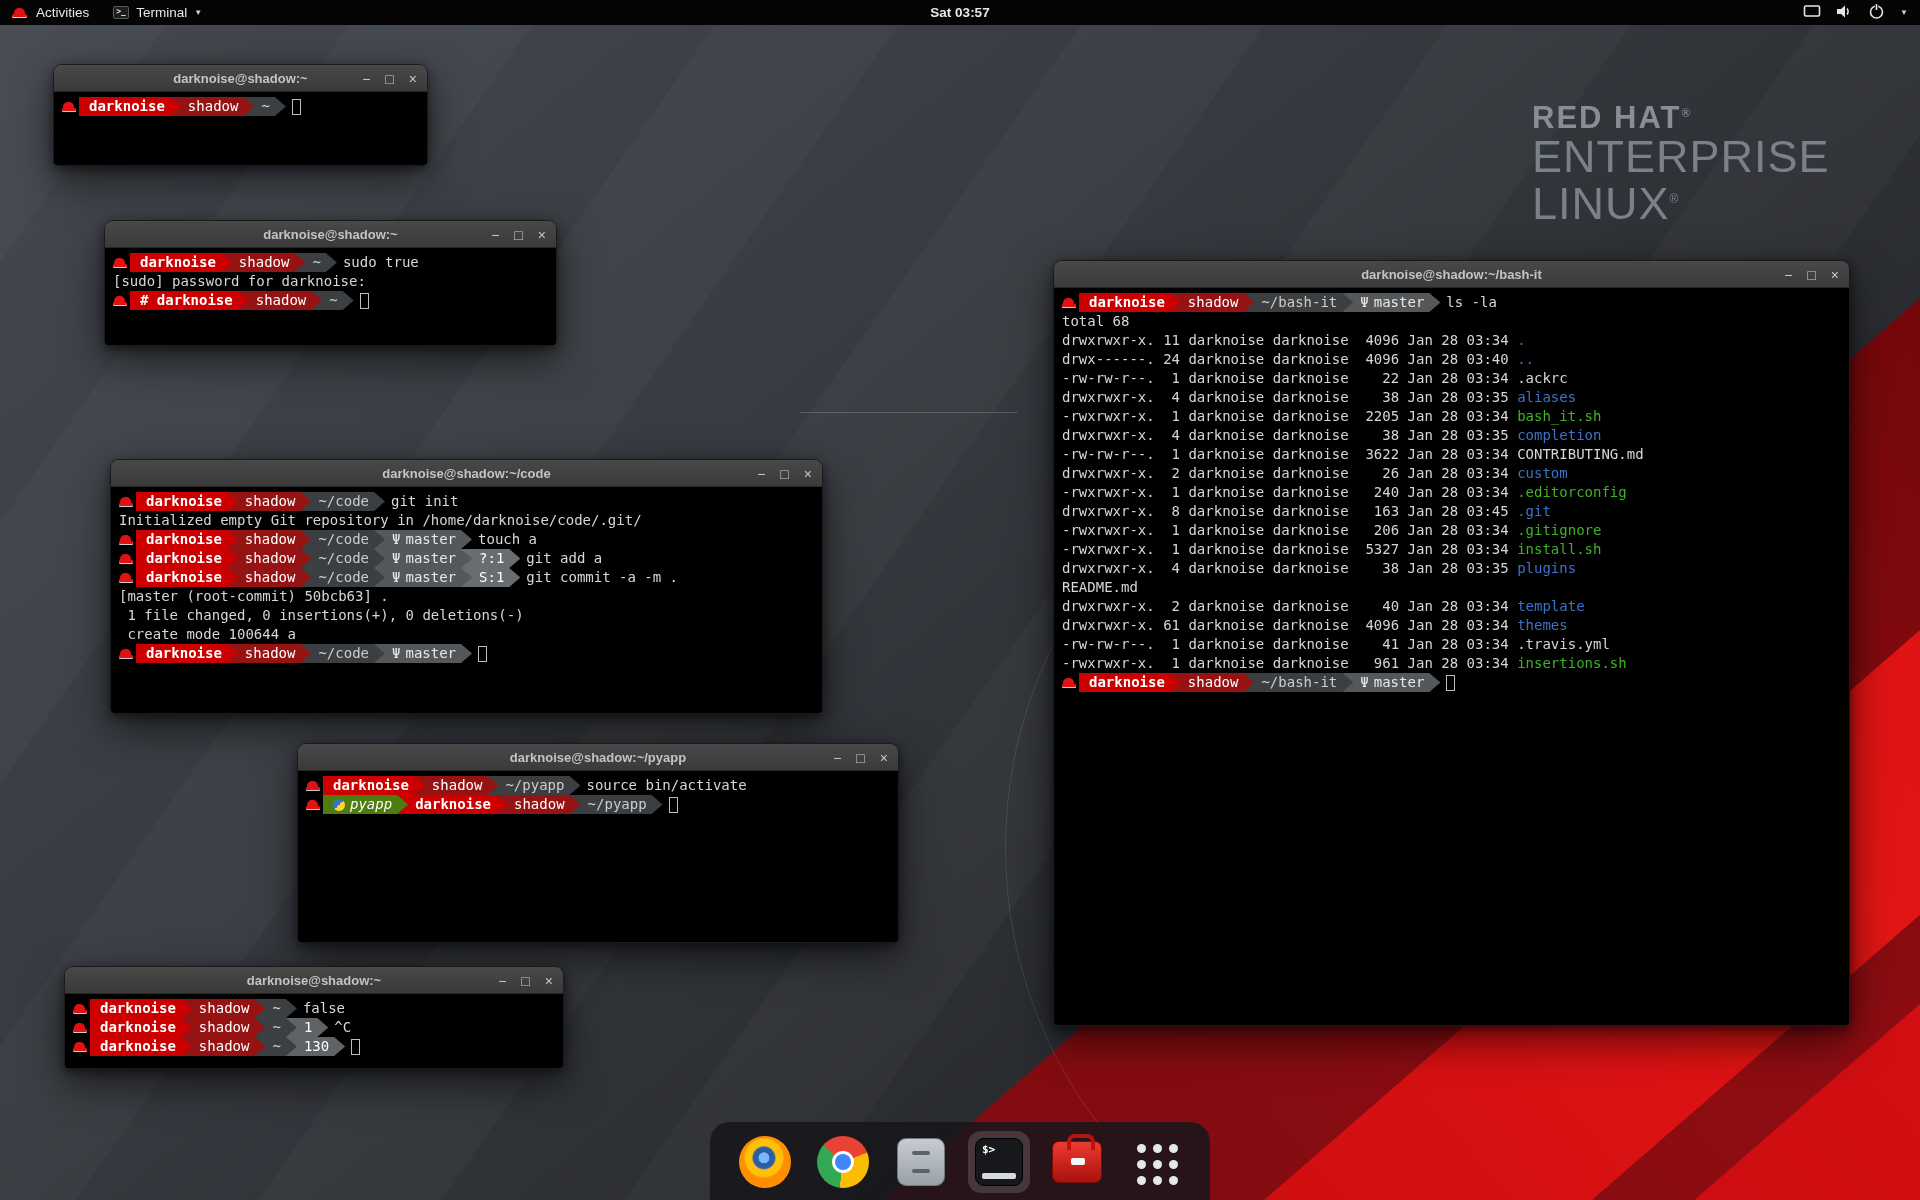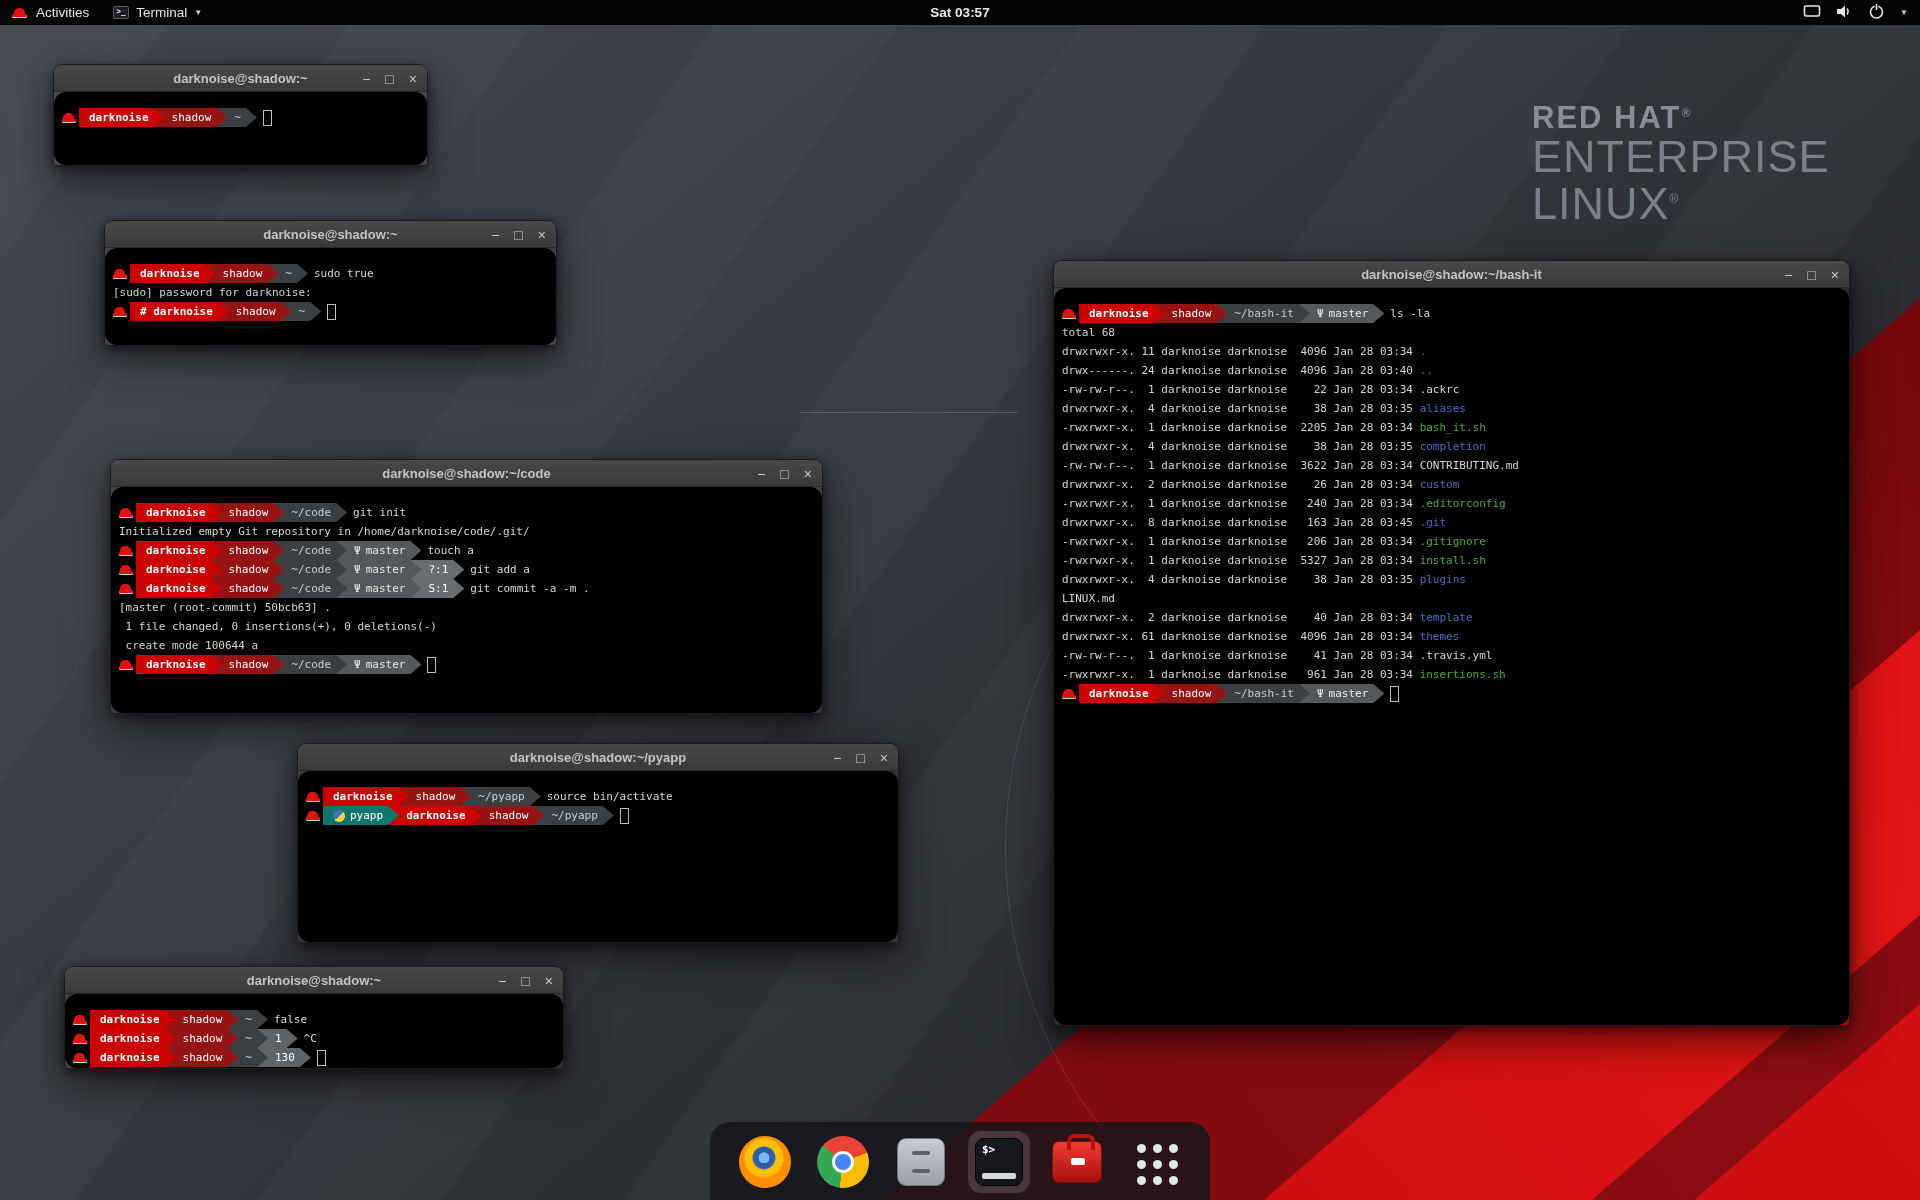--- a/index.html
+++ b/index.html
@@ -60,40 +60,40 @@
   .win3 { left:297px; top:743px; width:602px; height:200px; }
   .win4 { left:64px;  top:966px; width:500px; height:103px; }
   .win5 { left:1053px; top:260px; width:797px; height:766px; z-index:20; }
   .titlebar { position:relative; height:27px; background:linear-gradient(#484848,#3a3a3a);
     border-bottom:1px solid #272727; }
   .wtitle { position:absolute; left:0; right:0; top:0; height:27px; line-height:27px;
     text-align:center; color:#c3c3c3; font-size:13px; font-weight:bold; }
   .wbtns { position:absolute; right:10px; top:0; height:27px; display:flex; gap:15px;
     align-items:center; color:#c9c9c9; font-size:14px; }
   .wbtn { cursor:default; line-height:1; }
-  .tcontent { background:#000; height:calc(100% - 27px); padding:16px 8px; overflow:hidden;
-    font-family:"DejaVu Sans Mono",monospace; font-size:11px; color:#d6d6d6;border-radius:12px; }
+  .tcontent { background:#000; height:calc(100% - 27px); padding:5px 8px; overflow:hidden;
+    font-family:"DejaVu Sans Mono",monospace; font-size:14px; color:#d6d6d6; }
 
   
   .tline { display:flex; align-items:stretch; height:19px; line-height:19px; white-space:pre; }
   .hat { position:relative; width:17px; flex:0 0 17px; }
   .hat::before { content:""; position:absolute; left:1px; top:5px; width:11px; height:6px;
     background:#e01212; border-radius:5px 5px 0 0; }
   .hat::after { content:""; position:absolute; left:0; top:11px; width:14px; height:3px;
     background:#e01212; border-radius:1px; box-shadow:0 1px 0 rgba(255,255,255,.8); }
   .seg { position:relative; display:flex; align-items:center; padding:0 16px 0 10px;
     margin-right:-11px;
     clip-path: polygon(0 0, calc(100% - 11px) 0, 100% 50%, calc(100% - 11px) 100%, 0 100%); }
   .seg + .seg { padding-left:18px; }
   .seg-user { background:#cc0000; color:#fff; font-weight:bold; }
   .seg-host { background:#951313; color:#ffffff; }
   .seg-path { background:#3c3f41; color:#cccccc; }
   .seg-git  { background:#55585a; color:#e8e8e8; }
   .seg-count{ background:#6a6d6f; color:#ffffff; }
-  .seg-venv { background:#0f766e; color:#ffffff; }
+  .seg-venv { background:#4d7c0f; color:#ffffff;font-style:italic; }
   .seg-exit { background:#606365; color:#ffffff; }
   .segicon { margin-right:5px; display:inline-flex; align-items:center; }
   .icon-python { width:12px; height:12px; border-radius:50%;
     background:linear-gradient(135deg,#3b77b8 0 50%,#ffd43b 50% 100%); }
   .cmd { display:flex; align-items:center; padding-left:17px; color:#d8d8d8; }
   .out { color:#d6d6d6; }
   .cursor { width:9px; height:16px; border:1px solid #bdbdbd; margin-left:17px; align-self:center; }
   .fname.f-d { color:#3d72c8; }
   .fname.f-x { color:#3fb327; }
   .fname.f-p { color:#d6d6d6; }
@@ -282,21 +282,21 @@
       <div class="tline"><span class="out">drwxrwxr-x.  4 darknoise darknoise    38 Jan 28 03:35 </span><span class="fname f-d">aliases</span></div>
       <div class="tline"><span class="out">-rwxrwxr-x.  1 darknoise darknoise  2205 Jan 28 03:34 </span><span class="fname f-x">bash_it.sh</span></div>
       <div class="tline"><span class="out">drwxrwxr-x.  4 darknoise darknoise    38 Jan 28 03:35 </span><span class="fname f-d">completion</span></div>
       <div class="tline"><span class="out">-rw-rw-r--.  1 darknoise darknoise  3622 Jan 28 03:34 </span><span class="fname f-p">CONTRIBUTING.md</span></div>
       <div class="tline"><span class="out">drwxrwxr-x.  2 darknoise darknoise    26 Jan 28 03:34 </span><span class="fname f-d">custom</span></div>
       <div class="tline"><span class="out">-rwxrwxr-x.  1 darknoise darknoise   240 Jan 28 03:34 </span><span class="fname f-x">.editorconfig</span></div>
       <div class="tline"><span class="out">drwxrwxr-x.  8 darknoise darknoise   163 Jan 28 03:45 </span><span class="fname f-d">.git</span></div>
       <div class="tline"><span class="out">-rwxrwxr-x.  1 darknoise darknoise   206 Jan 28 03:34 </span><span class="fname f-x">.gitignore</span></div>
       <div class="tline"><span class="out">-rwxrwxr-x.  1 darknoise darknoise  5327 Jan 28 03:34 </span><span class="fname f-x">install.sh</span></div>
       <div class="tline"><span class="out">drwxrwxr-x.  4 darknoise darknoise    38 Jan 28 03:35 </span><span class="fname f-d">plugins</span></div>
-      <div class="tline"><span class="fname f-p">LINUX.md</span></div>
+      <div class="tline"><span class="fname f-p">README.md</span></div>
       <div class="tline"><span class="out">drwxrwxr-x.  2 darknoise darknoise    40 Jan 28 03:34 </span><span class="fname f-d">template</span></div>
       <div class="tline"><span class="out">drwxrwxr-x. 61 darknoise darknoise  4096 Jan 28 03:34 </span><span class="fname f-d">themes</span></div>
       <div class="tline"><span class="out">-rw-rw-r--.  1 darknoise darknoise    41 Jan 28 03:34 </span><span class="fname f-p">.travis.yml</span></div>
       <div class="tline"><span class="out">-rwxrwxr-x.  1 darknoise darknoise   961 Jan 28 03:34 </span><span class="fname f-x">insertions.sh</span></div>
       <div class="tline"><span class="hat"></span><span class="seg seg-user" style="z-index: 40;">darknoise</span><span class="seg seg-host" style="z-index: 39;">shadow</span><span class="seg seg-path" style="z-index: 38;">~/bash-it</span><span class="seg seg-git" style="z-index: 37;"><span class="segicon icon-git-branch">Ψ</span>master</span><span class="cursor"></span></div>
     </div>
 </div>
 
 <div class="dock">
   <div class="dockitem">

